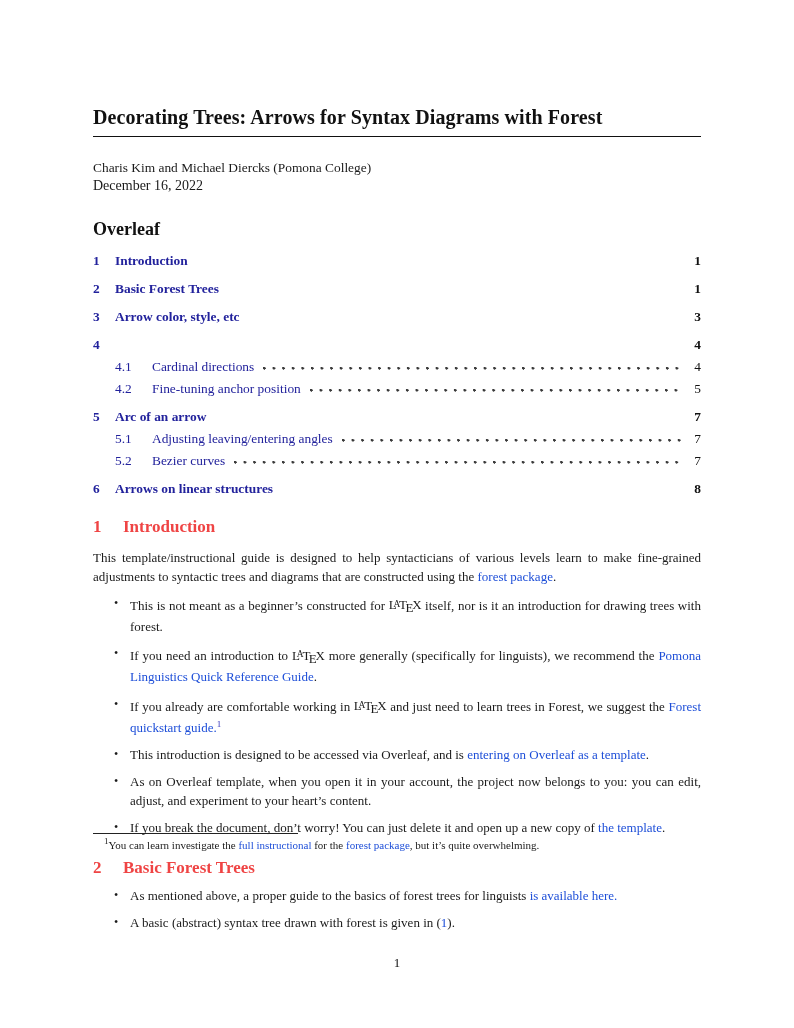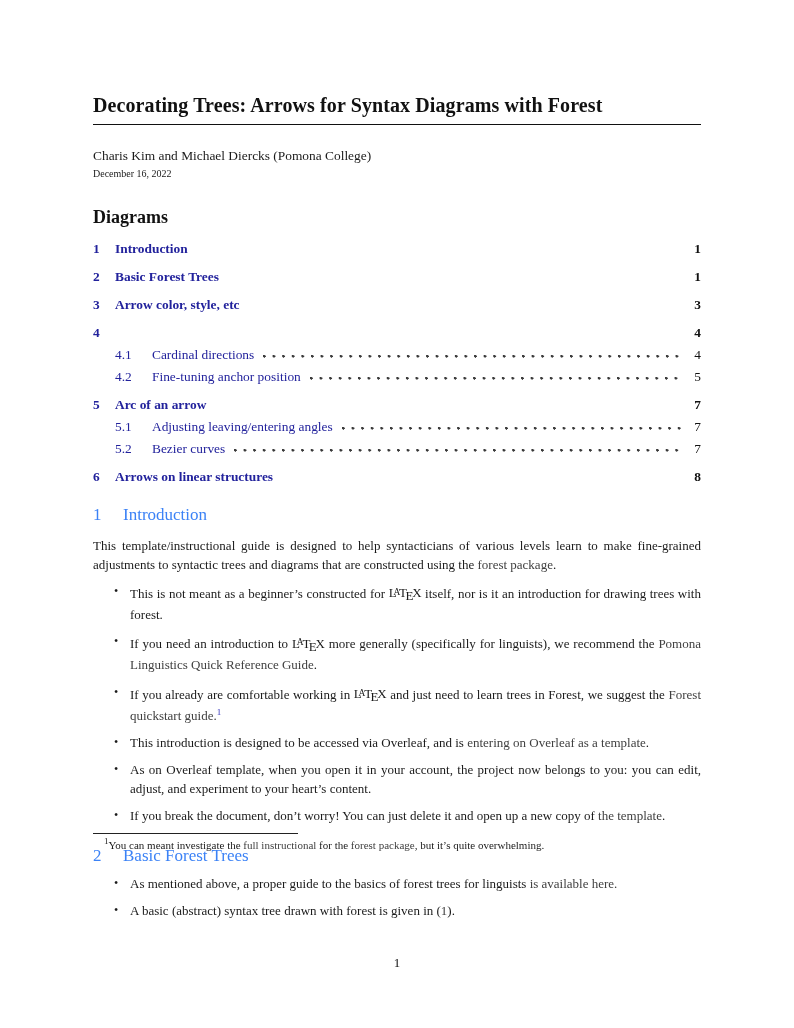--- a/index.html
+++ b/index.html
@@ -5,36 +5,36 @@
   * { margin: 0; padding: 0; box-sizing: border-box; }
   html, body { background: #ffffff; }
   body {
     width: 794px; height: 1028px;
     font-family: "Liberation Serif", "DejaVu Serif", serif;
     color: #1a1a1a;
     position: relative;
     overflow: hidden;
   }
   .page { position: relative; width: 794px; height: 1028px; }
-  .content { position: absolute; left: 93px; width: 608px; top: 4px; }
+  .content { position: absolute; left: 93px; width: 608px; top: 16px; }
 
   .doc-title {
     margin-top: 90px;
     font-size: 20px;
     font-weight: bold;
     letter-spacing: 0.1px;
     color: #111;
   }
   .title-rule {
     border: none;
     border-top: 1.6px solid #111;
     margin-top: 7px;
   }
   .author-line { margin-top: 22px; font-size: 13.4px; line-height: 17.5px; }
-  .date-line   { font-size: 10px; line-height: 17.5px; }
+  .date-line   { font-size: 14px; line-height: 17.5px; }
 
   .contents-heading {
     margin-top: 25px;
     font-size: 18px;
     font-weight: bold;
     color: #111;
   }
 
   .toc { margin-top: 5px; }
   .toc-row {
@@ -58,22 +58,22 @@
     background-repeat: repeat-x;
     background-position: left bottom 1px;
   }
   .toc-page { color: #111; min-width: 14px; text-align: right; flex: none; }
   .toc-row.lvl1 .toc-page { font-weight: bold; }
   .toc-row.lvl2 .toc-page { font-weight: normal; }
 
   .section-heading {
     margin-top: 21px;
     font-size: 17px;
-    font-weight: normal;
-    color: #3b82f6;
+    font-weight: bold;
+    color: #ef4444;
   }
   .section-heading .sec-num { display: inline-block; min-width: 30px; }
   .para {
     margin-top: 12px;
     font-size: 13px;
     line-height: 18.6px;
     text-align: justify;
   }
   ul.bullets { list-style: none; margin-top: 8px; }
   ul.bullets li {
@@ -84,21 +84,21 @@
     line-height: 18.6px;
     text-align: justify;
   }
   .bullet-mark {
     position: absolute;
     left: 21px; top: -1px;
     font-size: 12px;
     color: #1a1a1a;
   }
   a.doclink, .link {
-    color: #404040;
+    color: #1d4ed8;
     text-decoration: none;
     cursor: pointer;
   }
   sup.fnmark {
     font-size: 9px;
     vertical-align: super;
     line-height: 0;
   }
   sup.fnmark.blue { color: #3333bb; }
 
@@ -146,21 +146,21 @@
 <body>
 
 <div class="page">
   <div class="content">
 
     <div class="doc-title">Decorating Trees: Arrows for Syntax Diagrams with Forest</div>
     <hr class="title-rule">
     <div class="author-line">Charis Kim and Michael Diercks (Pomona College)</div>
     <div class="date-line">December 16, 2022</div>
 
-    <div class="contents-heading">Diagrams</div>
+    <div class="contents-heading">Overleaf</div>
 
     <div class="toc">
       <div class="toc-row lvl1">
         <span class="toc-num">1</span>
         <span class="toc-label">Introduction</span>
         <span class="toc-spacer"></span>
         <span class="toc-page">1</span>
       </div>
       <div class="toc-row lvl1">
         <span class="toc-num">2</span>
@@ -265,18 +265,18 @@
         <span class="bullet-mark">•</span>
         <span>A basic (abstract) syntax tree drawn with forest is given in (</span><a class="doclink">1</a><span>).</span>
       </li>
     </ul>
 
   </div>
 
   <div class="footnote-block">
     <hr class="footnote-rule">
     <div class="footnote-text">
-      <sup class="fnmark">1</sup><span>You can meant investigate the </span><a class="doclink">full instructional</a><span> for the </span><a class="doclink">forest package</a><span>, but it’s quite overwhelming.</span>
+      <sup class="fnmark">1</sup><span>You can learn investigate the </span><a class="doclink">full instructional</a><span> for the </span><a class="doclink">forest package</a><span>, but it’s quite overwhelming.</span>
     </div>
   </div>
 
   <div class="page-number">1</div>
 </div>
 
 </body></html>

